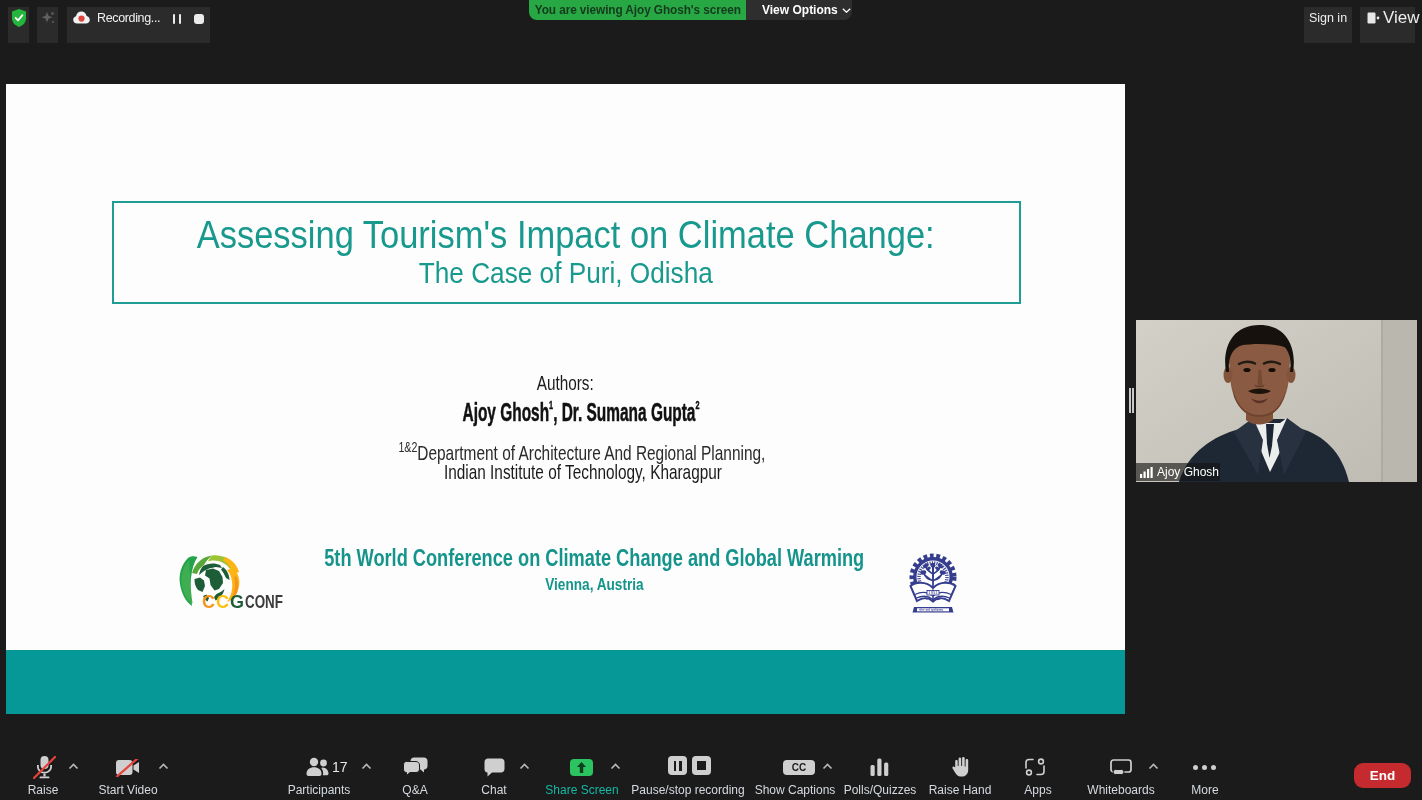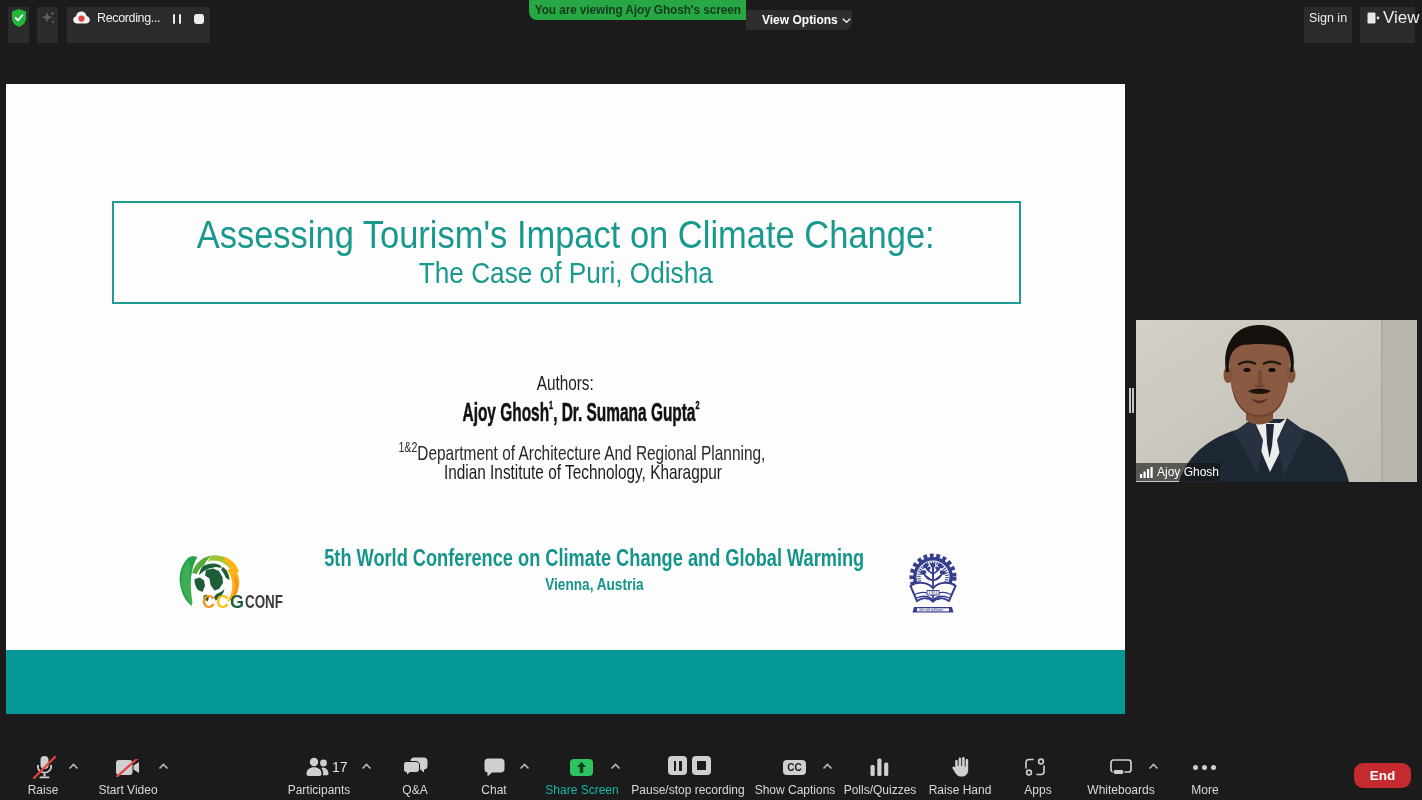--- a/index.html
+++ b/index.html
@@ -2,21 +2,21 @@
 <html><head>
 <meta charset="utf-8">
 <style>
   html,body{margin:0;padding:0;}
   body{width:1422px;height:800px;background:#1b1b1b;font-family:"Liberation Sans",sans-serif;overflow:hidden;position:relative;}
   .abs{position:absolute;}
   
   .tbtn{position:absolute;top:7px;height:36px;background:#2b2b2b;border-radius:0;}
   .greenbanner{position:absolute;left:529px;top:0;width:217px;height:20px;background:#27a845;border-radius:0 0 0 8px;
     color:#153a1c;font-size:12.5px;font-weight:bold;text-align:center;line-height:20px;white-space:nowrap;letter-spacing:-0.1px;}
-  .viewopt{position:absolute;left:746px;top:10px;width:106px;height:20px;background:#2e2e2e;border-radius:0 0 8px 0;
+  .viewopt{position:absolute;left:746px;top:0;width:106px;height:20px;background:#2e2e2e;border-radius:0 0 8px 0;
     color:#fff;font-size:12px;font-weight:bold;line-height:20px;text-align:left;padding-left:16px;box-sizing:border-box;}
   
   .slide{position:absolute;left:6px;top:84px;width:1119px;height:630px;background:#fefdfd;}
   .tealbar{position:absolute;left:0;top:566px;width:1119px;height:64px;background:#069897;}
   .titlebox{position:absolute;left:106px;top:117px;width:905px;height:99px;border:2px solid #1f9c94;}
   .tl{position:absolute;white-space:nowrap;text-align:center;color:#18998e;}
   
   .video{position:absolute;left:1136px;top:320px;width:281px;height:162px;}
   .namepill{position:absolute;left:0px;bottom:1px;width:84px;height:18px;background:rgba(20,20,20,0.62);color:#fff;font-size:12px;line-height:18px;white-space:nowrap;}
   .lbl{position:absolute;top:783px;white-space:nowrap;color:#d5dae0;font-size:12px;transform:translateX(-50%);}
@@ -273,21 +273,21 @@
   </svg>
 <div class="lbl" style="left:582px;color:#14b8a6;">Share Screen</div>
 
 <div class="abs" style="left:668px;top:756px;width:19px;height:19px;background:#cfcfcf;border-radius:4px;"></div>
 <div class="abs" style="left:673.5px;top:760.5px;width:2.6px;height:10px;background:#1b1b1b;"></div>
 <div class="abs" style="left:679px;top:760.5px;width:2.6px;height:10px;background:#1b1b1b;"></div>
 <div class="abs" style="left:692px;top:756px;width:19px;height:19px;background:#cfcfcf;border-radius:4px;"></div>
 <div class="abs" style="left:697px;top:761px;width:9px;height:9px;background:#1b1b1b;"></div>
 <div class="lbl" style="left:688px;">Pause/stop recording</div>
 
-<div class="abs" style="left:783px;top:760px;width:23px;height:15px;background:#cfcfcf;border-radius:4px;color:#1b1b1b;font-size:10px;font-weight:bold;text-align:center;line-height:15px;">CC</div>
+<div class="abs" style="left:783px;top:760px;width:32px;height:15px;background:#cfcfcf;border-radius:4px;color:#1b1b1b;font-size:10px;font-weight:bold;text-align:center;line-height:15px;">CC</div>
 <svg class="chev" style="left:822px;" viewBox="0 0 11 7">
     <path d="M1.5 5.5 L5.5 1.5 L9.5 5.5" stroke="#b9b9b9" stroke-width="1.6" fill="none"></path>
   </svg>
 <div class="lbl" style="left:795px;">Show Captions</div>
 
 <svg class="abs" style="left:870px;top:758px;" width="19" height="19" viewBox="0 0 19 19">
   <g fill="#cfcfcf">
     <rect x="0.5" y="7" width="4.2" height="11" rx="1.5"></rect>
     <rect x="7.3" y="0.5" width="4.2" height="17.5" rx="1.5"></rect>
     <rect x="14.1" y="4.5" width="4.2" height="13.5" rx="1.5"></rect>

